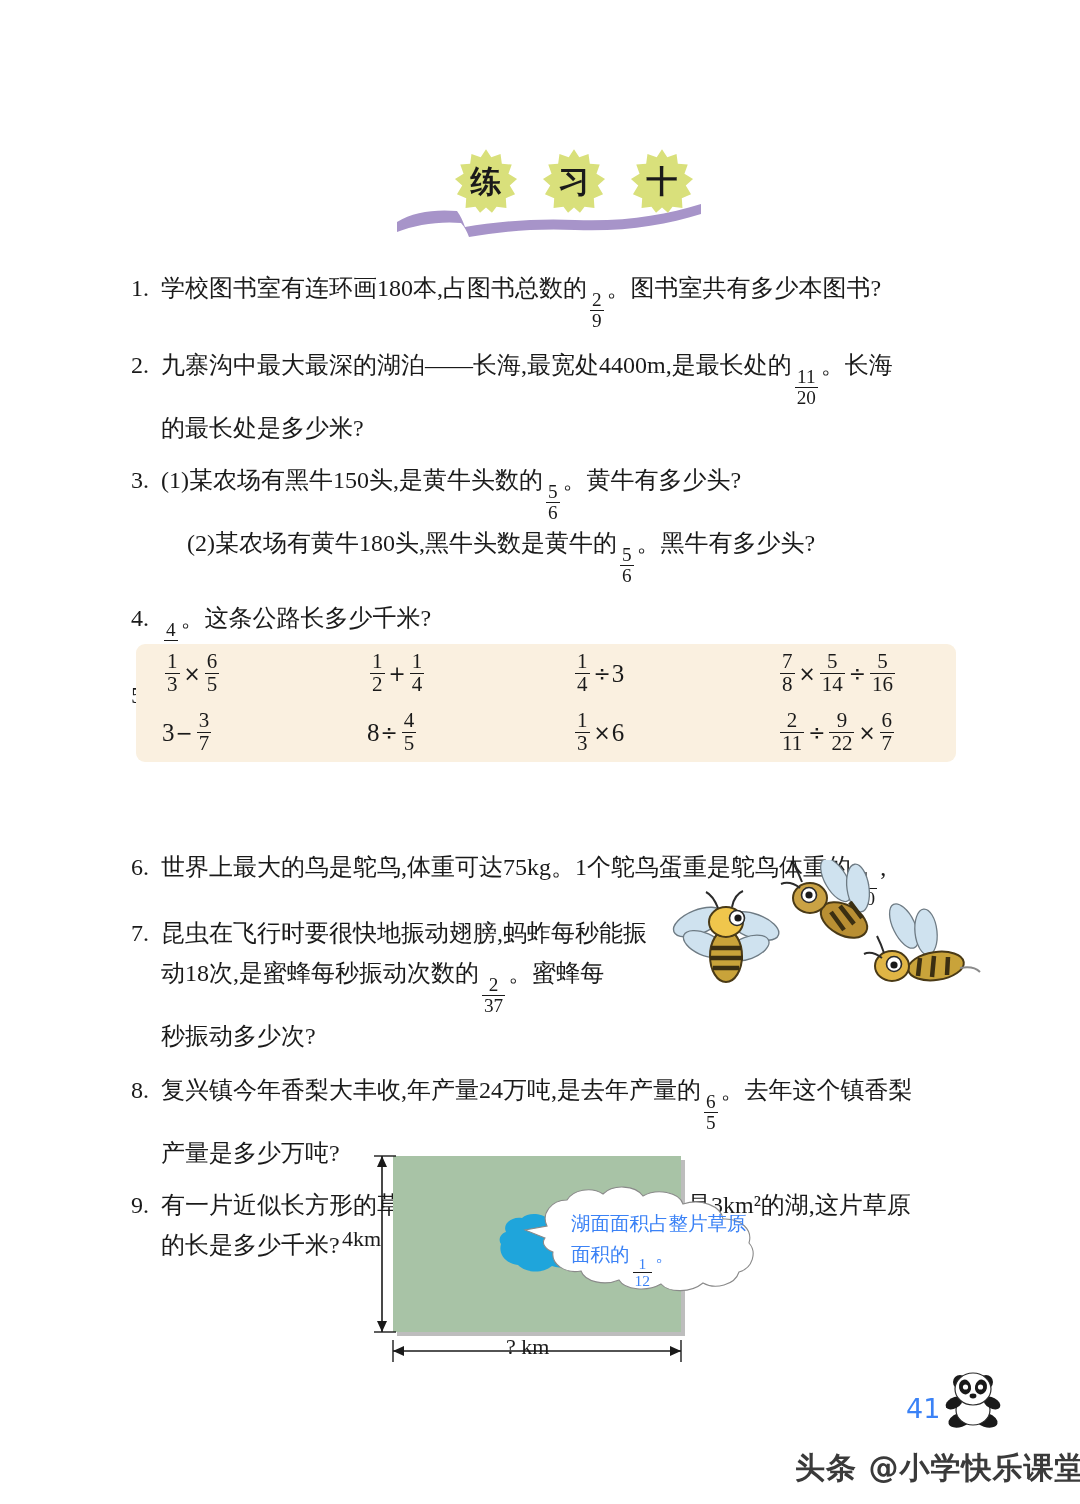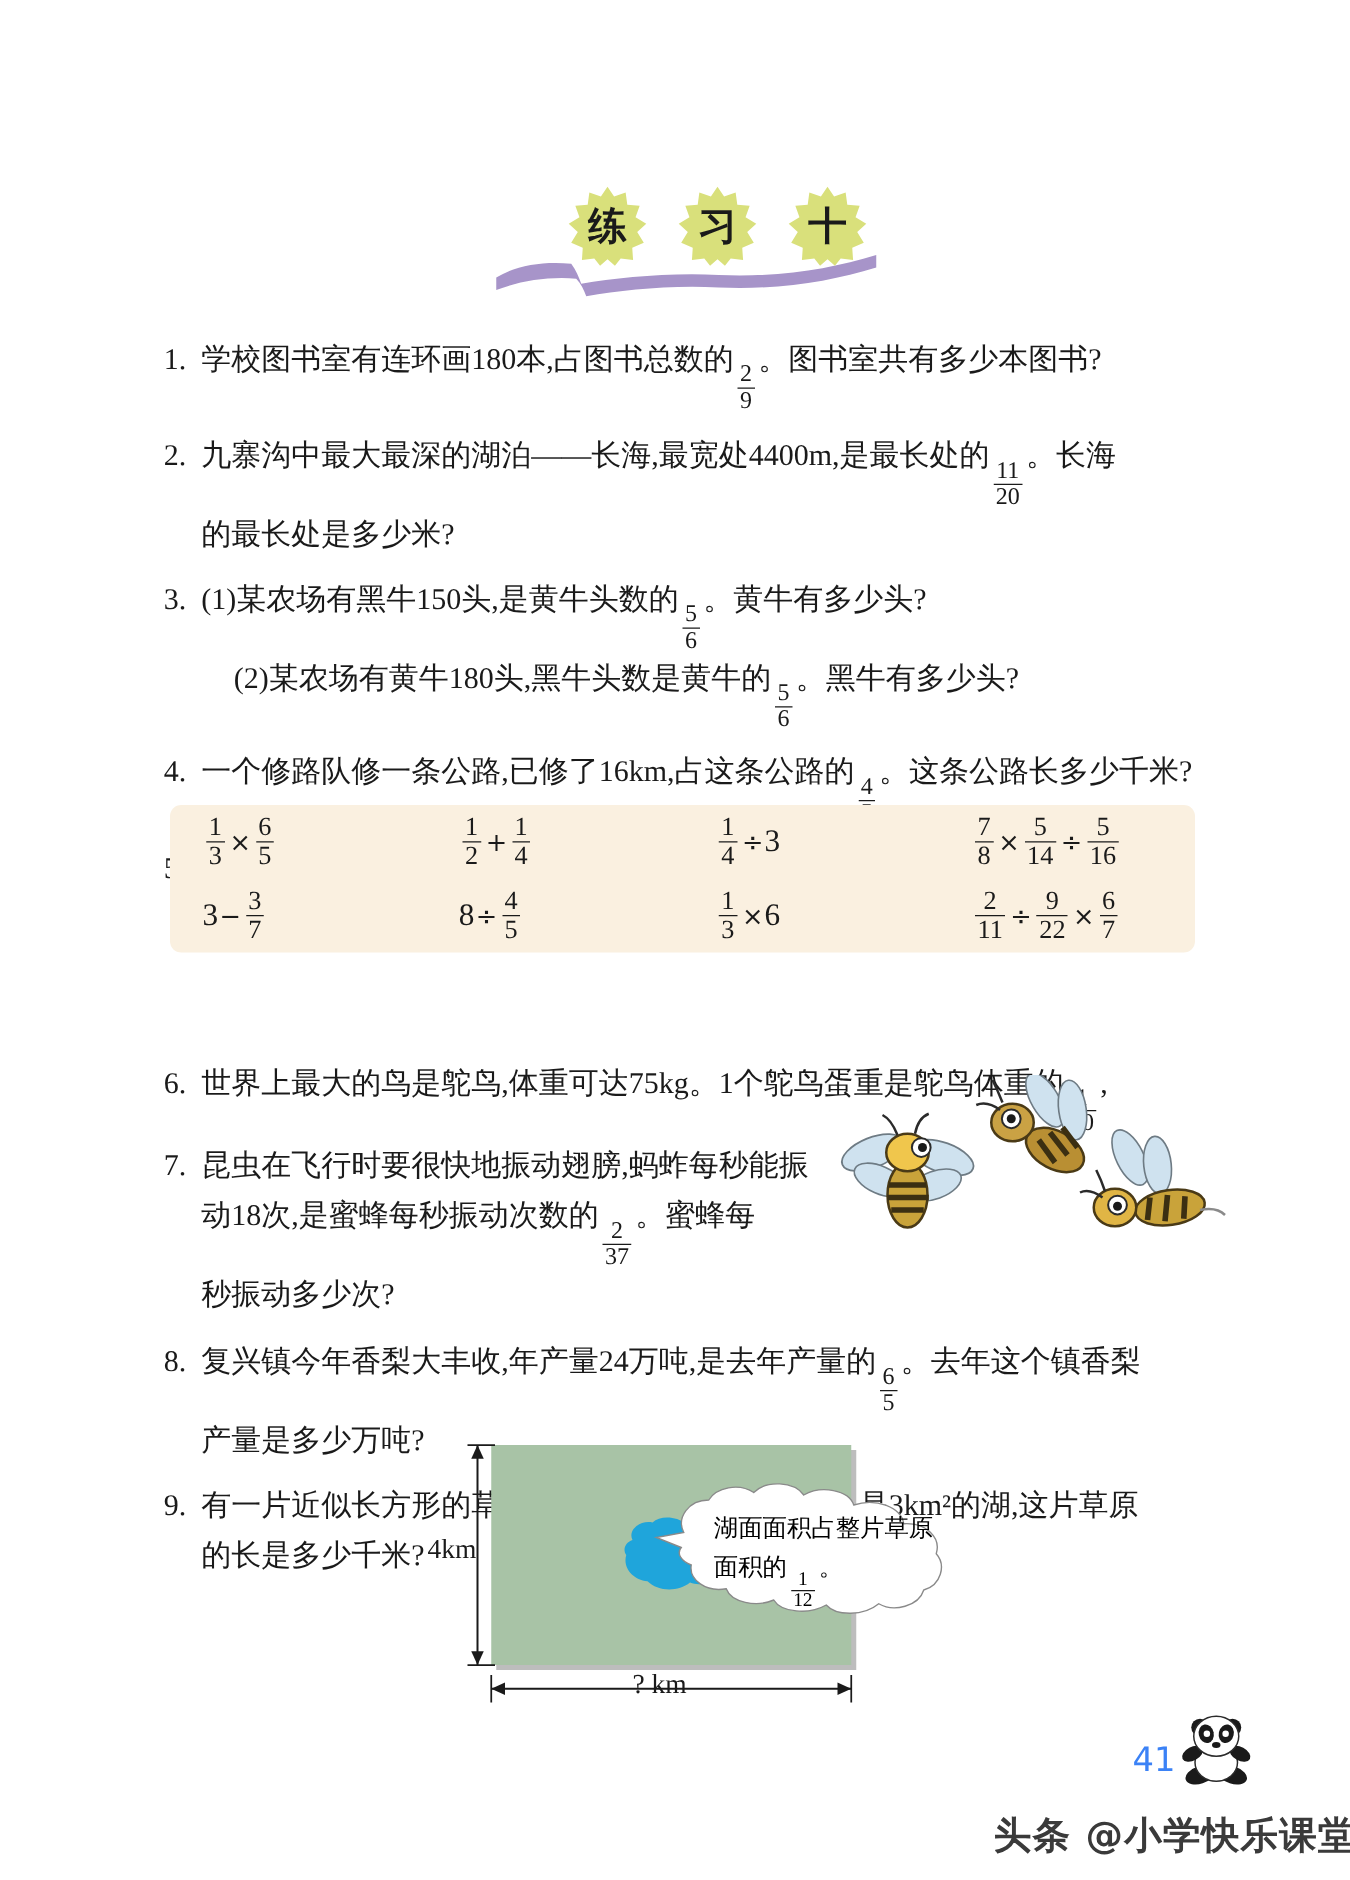--- a/index.html
+++ b/index.html
@@ -107,21 +107,21 @@
     background: #a8c3a6;
     box-shadow: 4px 4px 0 #bdbdbd;
   }
   .lake { position: absolute; left: 150px; top: 62px; }
   .bubble { position: absolute; left: 185px; top: 38px; }
   .bubble-text {
     position: absolute; left: 233px; top: 60px;
     width: 200px;
     font-size: 19.5px;
     line-height: 31px;
-    color: #000000;
+    color: #3b82f6;
   }
   .dim-left {
     position: absolute; left: 4px; top: 78px;
     font-size: 22px;
   }
   .dim-bottom {
     position: absolute; left: 168px; top: 186px;
     font-size: 22px;
     font-family: "Liberation Serif", serif;
   }
@@ -206,21 +206,21 @@
             </span><span>。黄牛有多少头?</span></div>
           <div class="ln indent"><span>(2)某农场有黄牛180头,黑牛头数是黄牛的</span><span class="frac">
               <span class="num">5</span>
               <span class="den">6</span>
             </span><span>。黑牛有多少头?</span></div>
         </div>
       </div>
       <div class="prob" style="margin-bottom: 14px;">
         <div class="prob-num">4.</div>
         <div class="prob-body">
-          <div class="ln"><span>一个修路队修一条公路,已修了16km,占这条公路的</span><span class="frac">
+          <div class="ln"><span class="frac">
               <span class="num">4</span>
               <span class="den">5</span>
             </span><span>。这条公路长多少千米?</span></div>
         </div>
       </div>
       <div class="prob" style="margin-bottom: 132px;">
         <div class="prob-num">5.</div>
         <div class="prob-body">
           <div class="ln"><span>计算。</span></div>
         </div>

